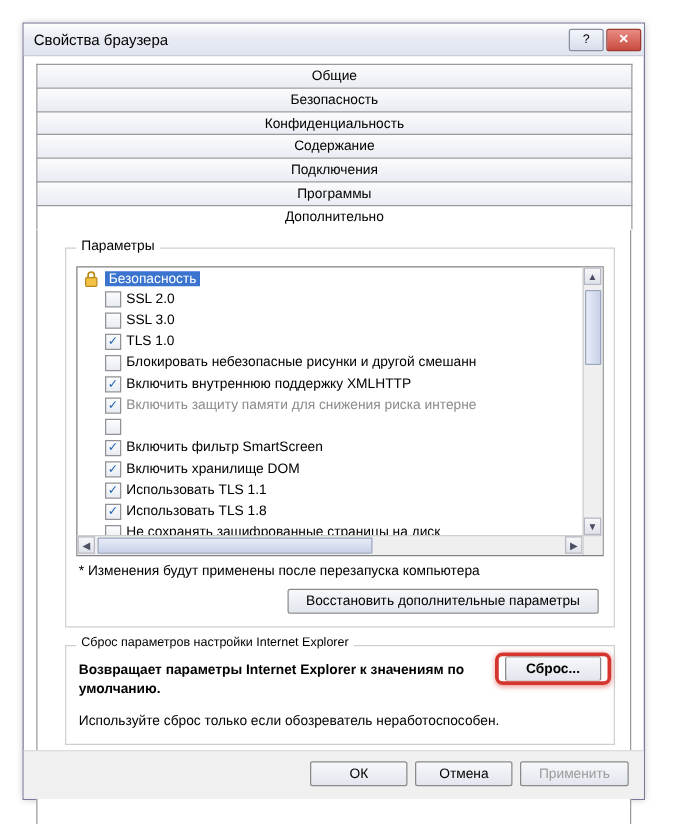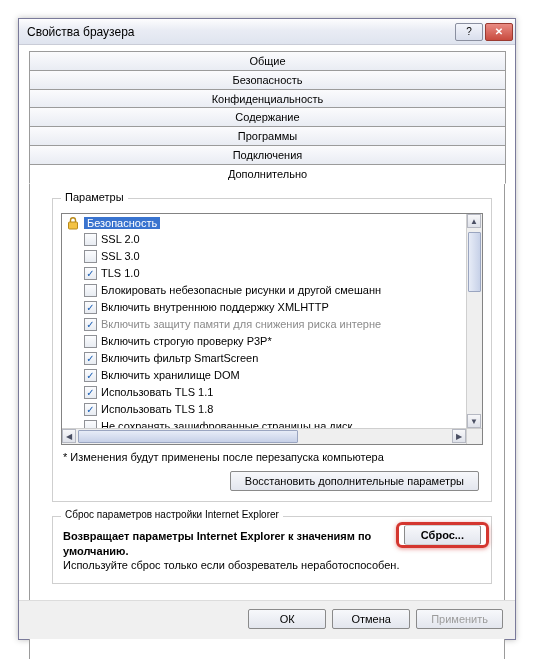--- a/index.html
+++ b/index.html
@@ -211,22 +211,22 @@
   </div>
 
   <div class="body">
     <div class="tabsrow">
       <div class="tab">Общие</div>
       <div class="tab">Безопасность</div>
       <div class="tab">Конфиденциальность</div>
     </div>
     <div class="tabsrow second">
       <div class="tab">Содержание</div>
+      <div class="tab">Подключения</div>
       <div class="tab">Программы</div>
-      <div class="tab">Подключения</div>
       <div class="tab active">Дополнительно</div>
     </div>
 
     <div class="tabpanel">
 
       <div class="group">
         <legend>Параметры</legend>
 
         <div class="listbox-wrap">
           <div class="listbox">
@@ -259,21 +259,20 @@
                 <div class="item">
                   <span class="cb">✓</span>
                   <span>Включить внутреннюю поддержку XMLHTTP</span>
                 </div>
                 <div class="item disabled">
                   <span class="cb">✓</span>
                   <span>Включить защиту памяти для снижения риска интерне</span>
                 </div>
                 <div class="item">
                   <span class="cb"></span>
-                  <span>Включить строгую проверку P3P*</span>
                 </div>
                 <div class="item">
                   <span class="cb">✓</span>
                   <span>Включить фильтр SmartScreen</span>
                 </div>
                 <div class="item">
                   <span class="cb">✓</span>
                   <span>Включить хранилище DOM</span>
                 </div>
                 <div class="item">
@@ -316,21 +315,21 @@
 
       <div class="reset-group">
         <legend>Сброс параметров настройки Internet Explorer</legend>
         <div class="reset-row">
           <div class="txt">Возвращает параметры Internet Explorer к значениям по умолчанию.</div>
           <div style="position:relative;">
             <span class="reset-btn">Сброс...</span>
             <div class="highlight" style="left:-8px;top:-7px;right:-8px;bottom:-7px;"></div>
           </div>
         </div>
-        <div style="">Используйте сброс только если обозреватель неработоспособен.</div>
+        <div style="margin-top:12px;">Используйте сброс только если обозреватель неработоспособен.</div>
       </div>
 
     </div>
   </div>
 
   <div class="footer">
     <span class="wbtn">ОК</span>
     <span class="wbtn">Отмена</span>
     <span class="wbtn disabled">Применить</span>
   </div>

